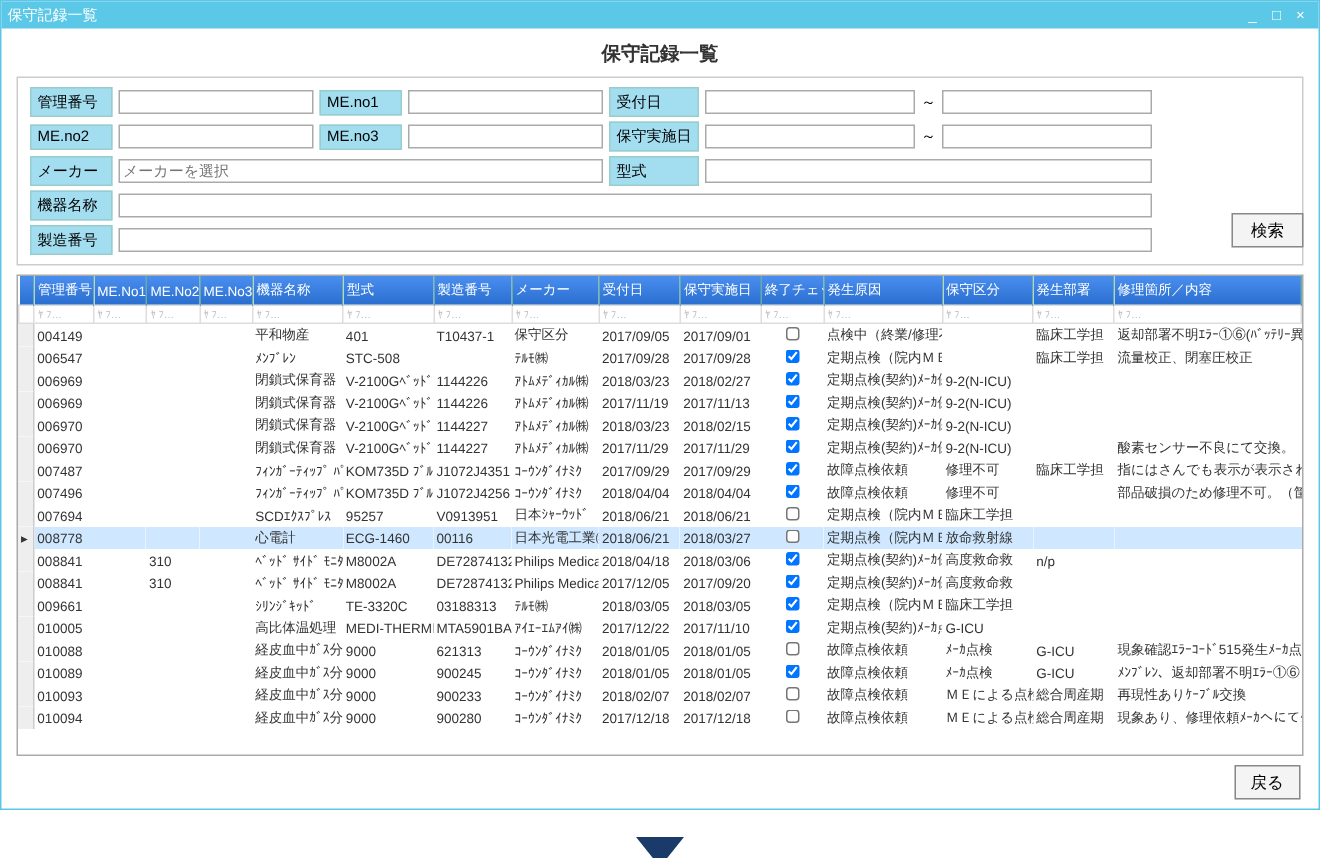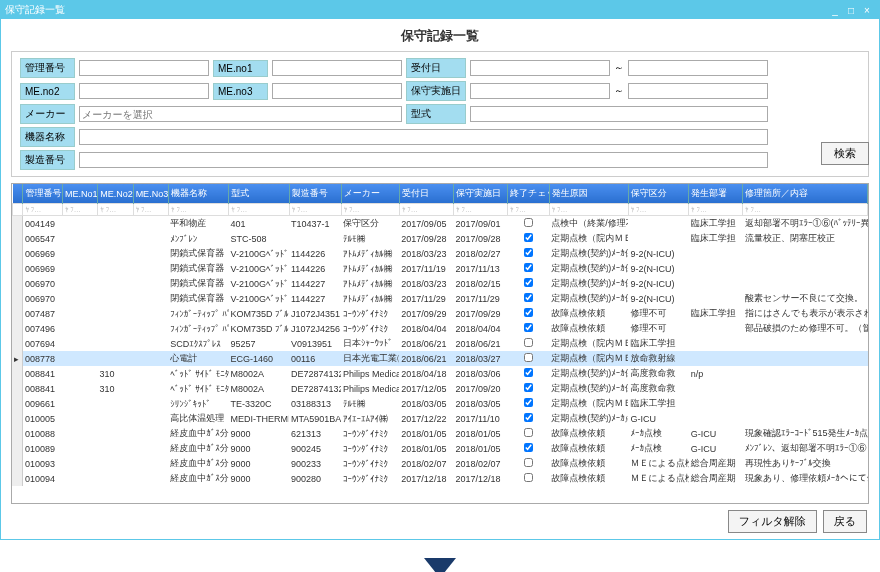--- a/index.html
+++ b/index.html
@@ -486,19 +486,18 @@
               </tr>
             </tbody>
         </table>
       </div>
       <div class="grid-scroll-x">
           <div class="spacer"></div>
         </div>
     </div>
 
     <div class="footer">
-      <button>フィルタ解除</button>
       <button>戻る</button>
     </div>
   </div>
 </div>
 
 <div class="arrow-down"></div>
 
 </body></html>

